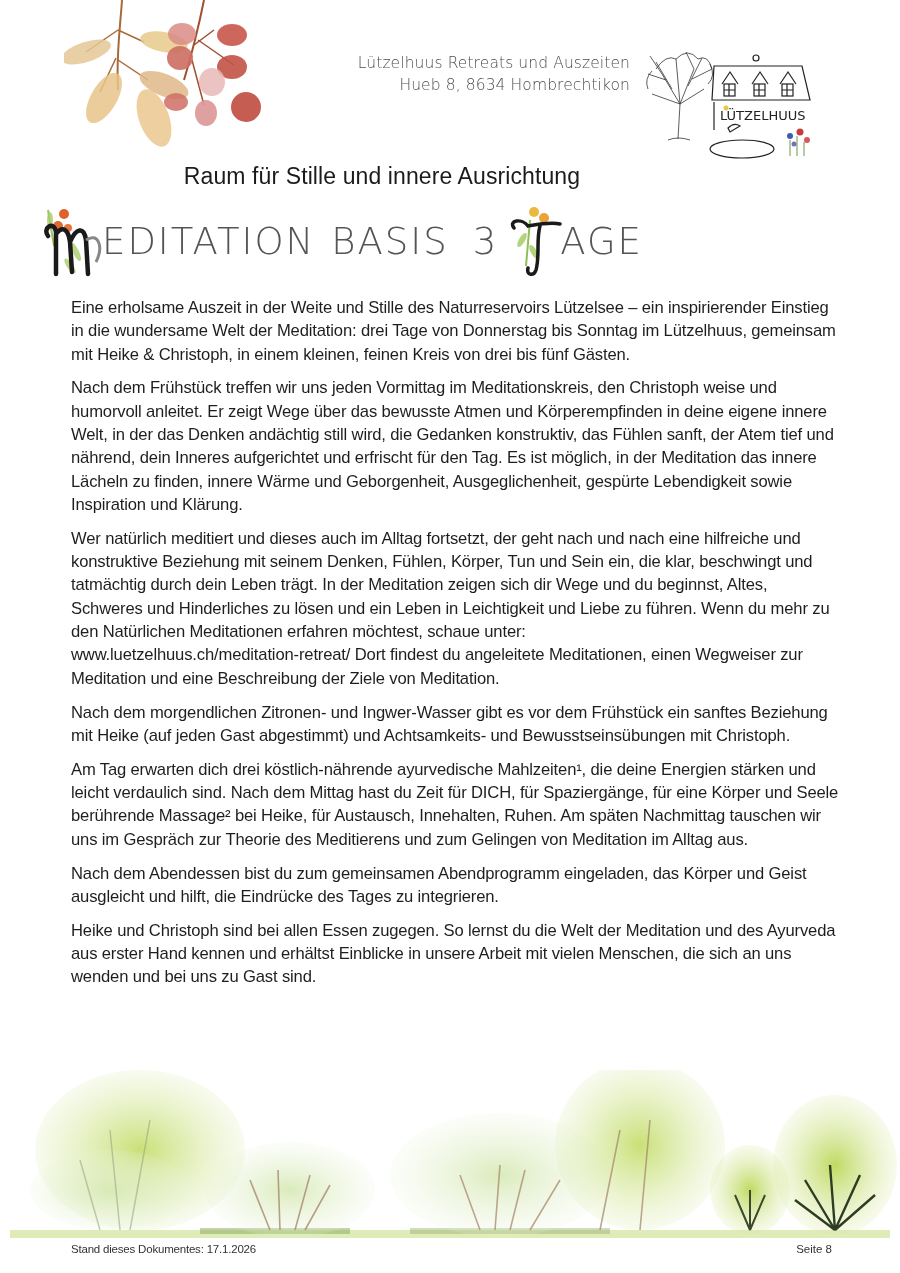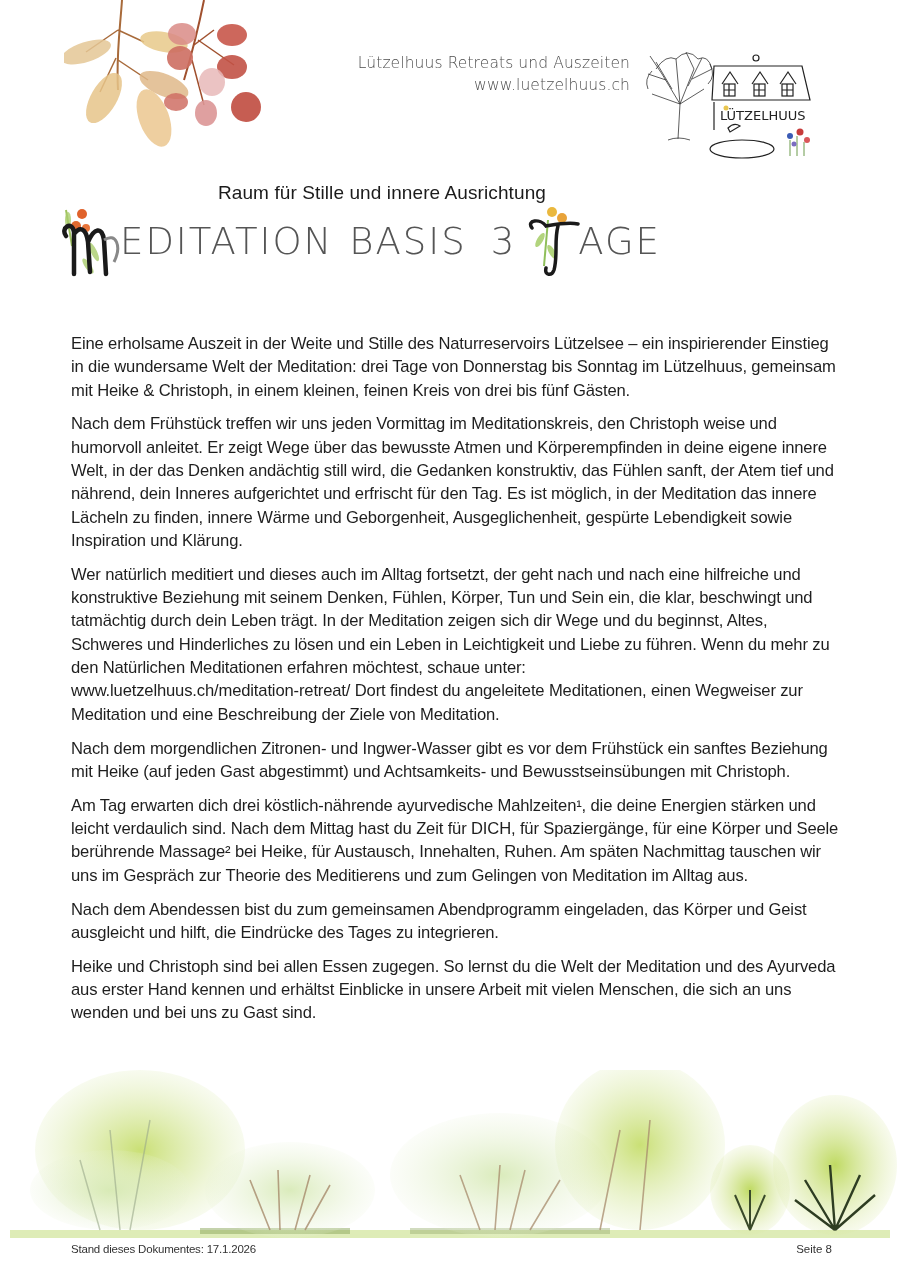--- a/index.html
+++ b/index.html
@@ -14,33 +14,33 @@
     
     .contact { position: absolute; right: 270px; top: 52px; text-align: right;
       font-family: "DejaVu Sans", sans-serif; font-weight: 300; font-size: 15.5px; line-height: 22px; color: #4d4d4d; letter-spacing: 0.1px; }
     .contact div { white-space: nowrap; }
 
     
     .logo { position: absolute; left: 642px; top: 44px; width: 180px; height: 120px; }
 
     
     .subtitle { position: absolute; left: 0; width: 764px; top: 163px; text-align: center;
-      font-family: "Liberation Sans", sans-serif; font-size: 19px; color: #1b1b1b; letter-spacing: 0.1px; margin-top: 19px; }
+      font-family: "Liberation Sans", sans-serif; font-size: 23px; color: #1b1b1b; letter-spacing: 0.1px; }
 
     
-    .title-wrap { position: absolute; left: 58px; top: 206px; width: 610px; height: 72px; }
+    .title-wrap { position: absolute; left: 40px; top: 206px; width: 610px; height: 72px; }
     .title-text { position: absolute; left: 62px; top: 14px; white-space: nowrap;
       font-family: "DejaVu Sans", sans-serif; font-weight: 300; font-size: 37px; letter-spacing: 2px; color: #555; }
     .title-text .seg { display: inline-block; }
     .title-text .gap { display: inline-block; width: 16px; }
     .title-text .gap2 { display: inline-block; width: 62px; }
 
     
     .content { position: absolute; left: 71px; top: 296px; width: 770px;
-      font-family: "Liberation Sans", sans-serif; font-size: 16.6px; line-height: 23.3px; color: #1e1e1e; letter-spacing: -0.15px; margin-top: 36px; }
+      font-family: "Liberation Sans", sans-serif; font-size: 16.6px; line-height: 23.3px; color: #1e1e1e; letter-spacing: -0.15px; }
     .content p { margin-bottom: 10.6px; }
 
     
     .landscape { position: absolute; left: 0; top: 1070px; width: 900px; height: 170px; }
 
     
     .footer-left { position: absolute; left: 71px; top: 1243px; font-family: "Liberation Sans", sans-serif; font-size: 11.5px; color: #333; letter-spacing: -0.2px; }
     .footer-right { position: absolute; right: 68px; top: 1243px; font-family: "Liberation Sans", sans-serif; font-size: 11.5px; color: #333; }
   </style>
 </head>
@@ -68,21 +68,21 @@
     <ellipse cx="116" cy="58" rx="13" ry="12" fill="#cd6e62" opacity="0.9"></ellipse>
     <ellipse cx="168" cy="67" rx="15" ry="12" fill="#c25246" opacity="0.9"></ellipse>
     <ellipse cx="148" cy="82" rx="13" ry="14" fill="#e8b8b8" opacity="0.85"></ellipse>
     <ellipse cx="182" cy="107" rx="15" ry="15" fill="#c04b3f" opacity="0.9"></ellipse>
     <ellipse cx="142" cy="113" rx="11" ry="13" fill="#dc9696" opacity="0.9"></ellipse>
     <ellipse cx="112" cy="102" rx="12" ry="9" fill="#cf6e64" opacity="0.85"></ellipse>
   </svg>
 
   <div class="contact">
     <div>Lützelhuus Retreats und Auszeiten</div>
-    <div>www.luetzelhuus.ch</div>
+    <div>Hueb 8, 8634 Hombrechtikon</div>
   </div>
 
   <svg class="logo" viewBox="0 0 180 120">
 
     <g stroke="#333" stroke-width="0.8" fill="none">
       <path d="M36 95 L38 60 M38 60 L20 30 M38 60 L52 25 M38 60 L10 50 M38 60 L62 45 M30 45 L14 18 M46 42 L60 14 M24 36 L6 30 M50 35 L70 25 M20 30 L8 12 M52 25 L44 8 M38 60 L34 15"></path>
       <path d="M14 25 q10 -15 20 -10 q12 -12 22 0 q10 -5 14 10"></path>
       <path d="M6 45 q-4 -10 4 -18 M66 40 q8 -8 2 -20"></path>
       <path d="M26 96 q10 -4 22 0"></path>
     </g>

